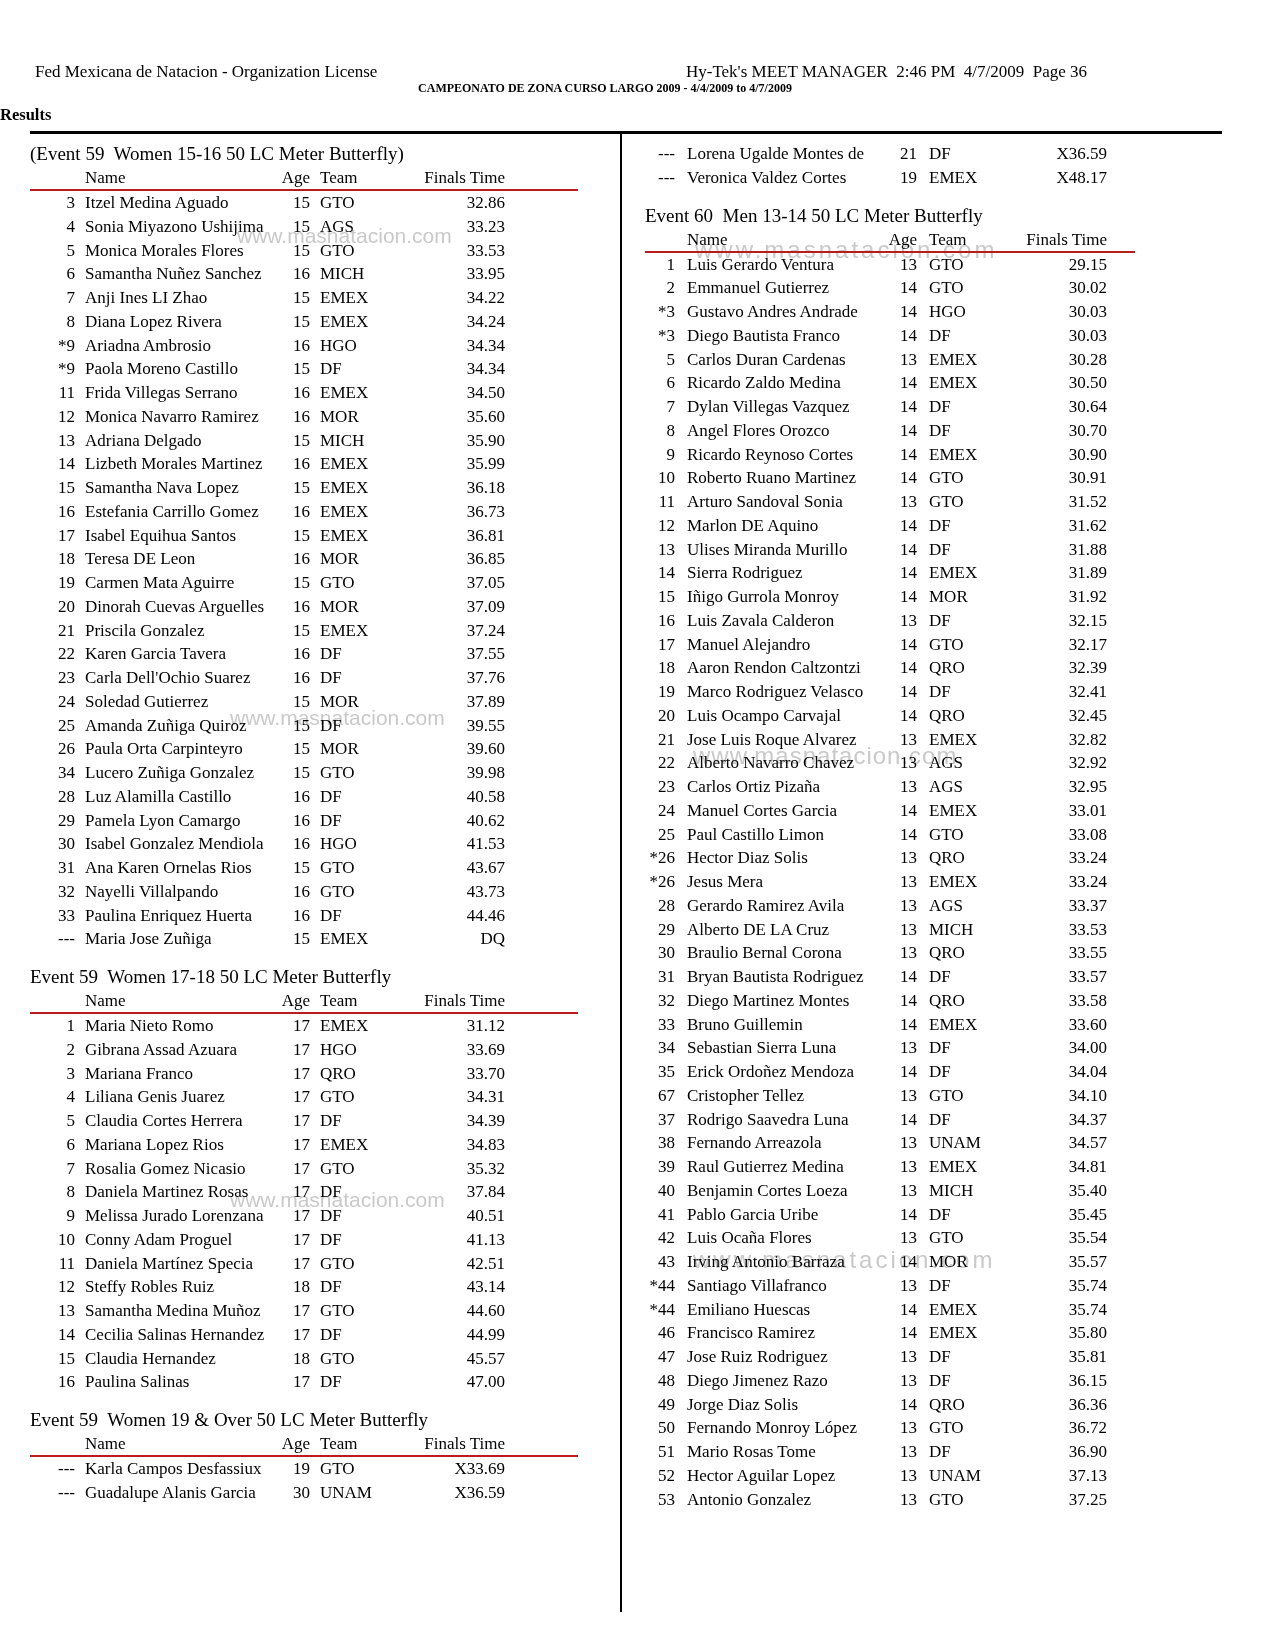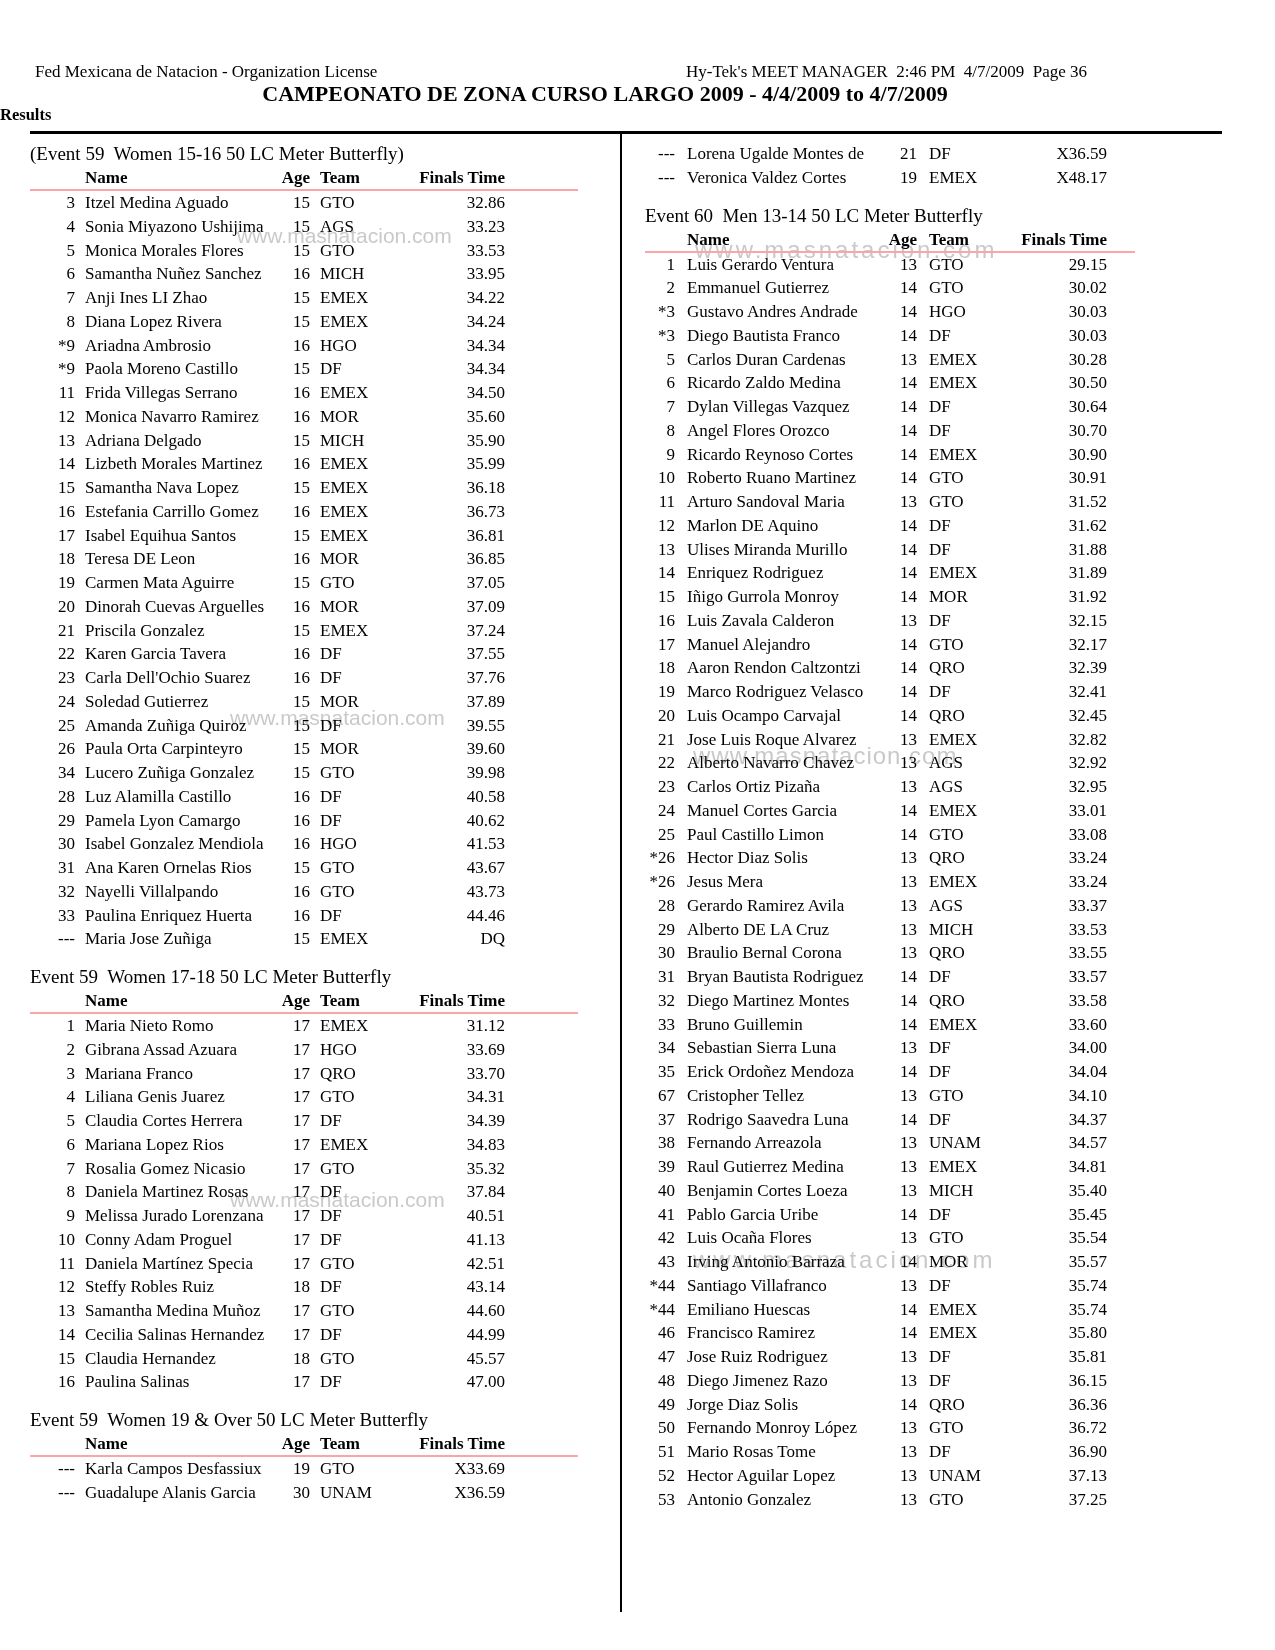--- a/index.html
+++ b/index.html
@@ -3,34 +3,34 @@
 <meta charset="utf-8">
 <style>
   html,body{margin:0;padding:0;background:#ffffff;}
   .page{
     position:relative;width:1275px;height:1650px;background:#fff;
     font-family:"Liberation Serif","DejaVu Serif",serif;color:#000;overflow:hidden;
   }
   .hdr-line{position:absolute;top:62px;font-size:17px;white-space:pre;}
   .org-line{left:35px;}
   .app-line{right:188px;}
-  .meet-title{position:absolute;top:81px;left:0;width:1210px;text-align:center;font-weight:bold;font-size:22px;white-space:pre;}
+  .meet-title{position:absolute;top:81px;left:0;width:1210px;text-align:center;font-weight:bold;font-size:12px;white-space:pre;}
   .results-label{position:absolute;top:105px;left:0;width:1210px;text-align:left;font-weight:bold;font-size:16.5px;}
   .top-rule{position:absolute;left:30px;top:131px;width:1192px;height:3px;background:#000;}
   .col-divider{position:absolute;left:620px;top:134px;width:2px;height:1478px;background:#000;}
 
   .column{position:absolute;top:137px;z-index:2;}
   .col-left{left:30px;width:548px;}
   .col-right{left:645px;width:490px;}
 
   .event-title{font-weight:normal;font-size:19px;white-space:pre;margin-top:13px;height:26px;line-height:26px;}
   .col-left > .section:first-child .event-title{margin-top:4px;}
   .col-right > .section:first-child{margin-top:5px;}
 
-  .hdr-row{border-bottom:2px solid #fca5a5;font-weight:bold;height:22px;line-height:22px;}
+  .hdr-row{border-bottom:2px solid #b91c1c;font-weight:normal;height:22px;line-height:22px;}
   .row{height:23.75px;line-height:23.75px;}
   .row,.hdr-row{display:flex;font-size:17px;white-space:nowrap;}
   .col-left .row,.col-left .hdr-row{padding-right:73px;}
   .col-right .row,.col-right .hdr-row{padding-right:28px;}
 
   .c-rank{flex:none;width:45px;text-align:right;}
   .col-right .c-rank{width:30px;}
   .c-name{flex:none;margin-left:10px;width:195px;overflow:visible;}
   .col-right .c-name{margin-left:12px;width:200px;}
   .c-age{flex:none;width:30px;text-align:right;}
@@ -537,42 +537,42 @@
         </div>
         <div class="row">
           <span class="c-rank">10</span>
           <span class="c-name">Roberto Ruano Martinez</span>
           <span class="c-age">14</span>
           <span class="c-team">GTO</span>
           <span class="c-time">30.91</span>
         </div>
         <div class="row">
           <span class="c-rank">11</span>
-          <span class="c-name">Arturo Sandoval Maria</span>
+          <span class="c-name">Arturo Sandoval Sonia</span>
           <span class="c-age">13</span>
           <span class="c-team">GTO</span>
           <span class="c-time">31.52</span>
         </div>
         <div class="row">
           <span class="c-rank">12</span>
           <span class="c-name">Marlon DE Aquino</span>
           <span class="c-age">14</span>
           <span class="c-team">DF</span>
           <span class="c-time">31.62</span>
         </div>
         <div class="row">
           <span class="c-rank">13</span>
           <span class="c-name">Ulises Miranda Murillo</span>
           <span class="c-age">14</span>
           <span class="c-team">DF</span>
           <span class="c-time">31.88</span>
         </div>
         <div class="row">
           <span class="c-rank">14</span>
-          <span class="c-name">Enriquez Rodriguez</span>
+          <span class="c-name">Sierra Rodriguez</span>
           <span class="c-age">14</span>
           <span class="c-team">EMEX</span>
           <span class="c-time">31.89</span>
         </div>
         <div class="row">
           <span class="c-rank">15</span>
           <span class="c-name">Iñigo Gurrola Monroy</span>
           <span class="c-age">14</span>
           <span class="c-team">MOR</span>
           <span class="c-time">31.92</span>

